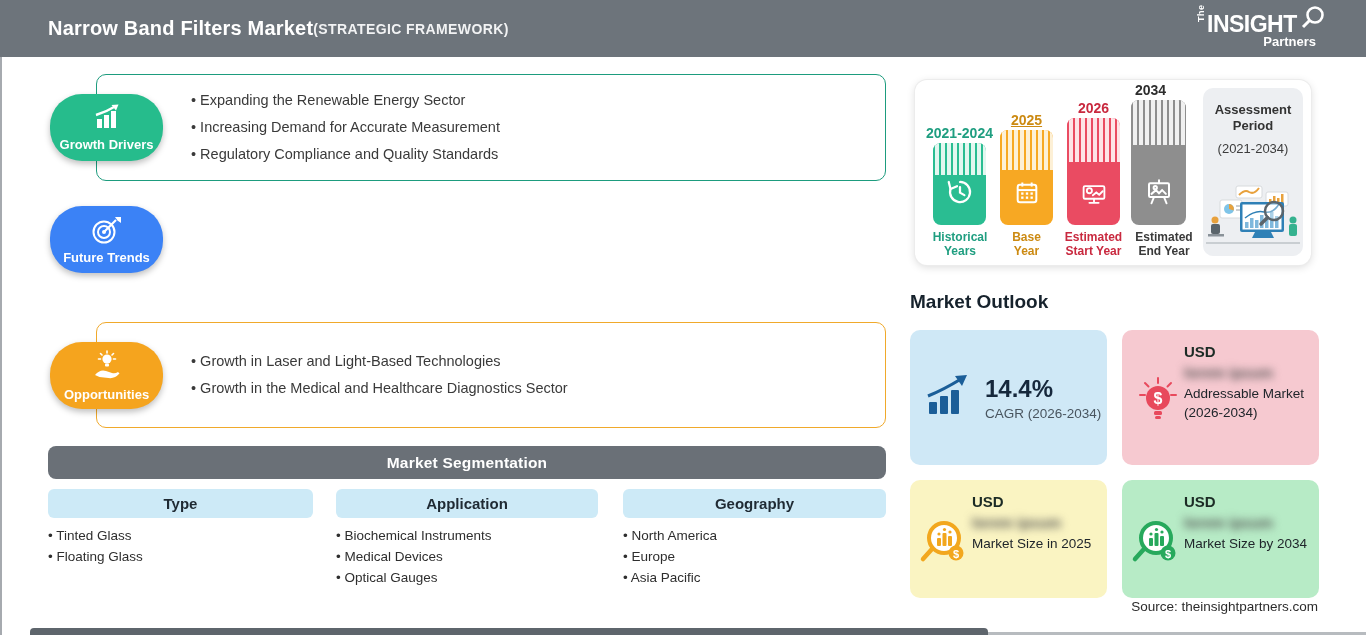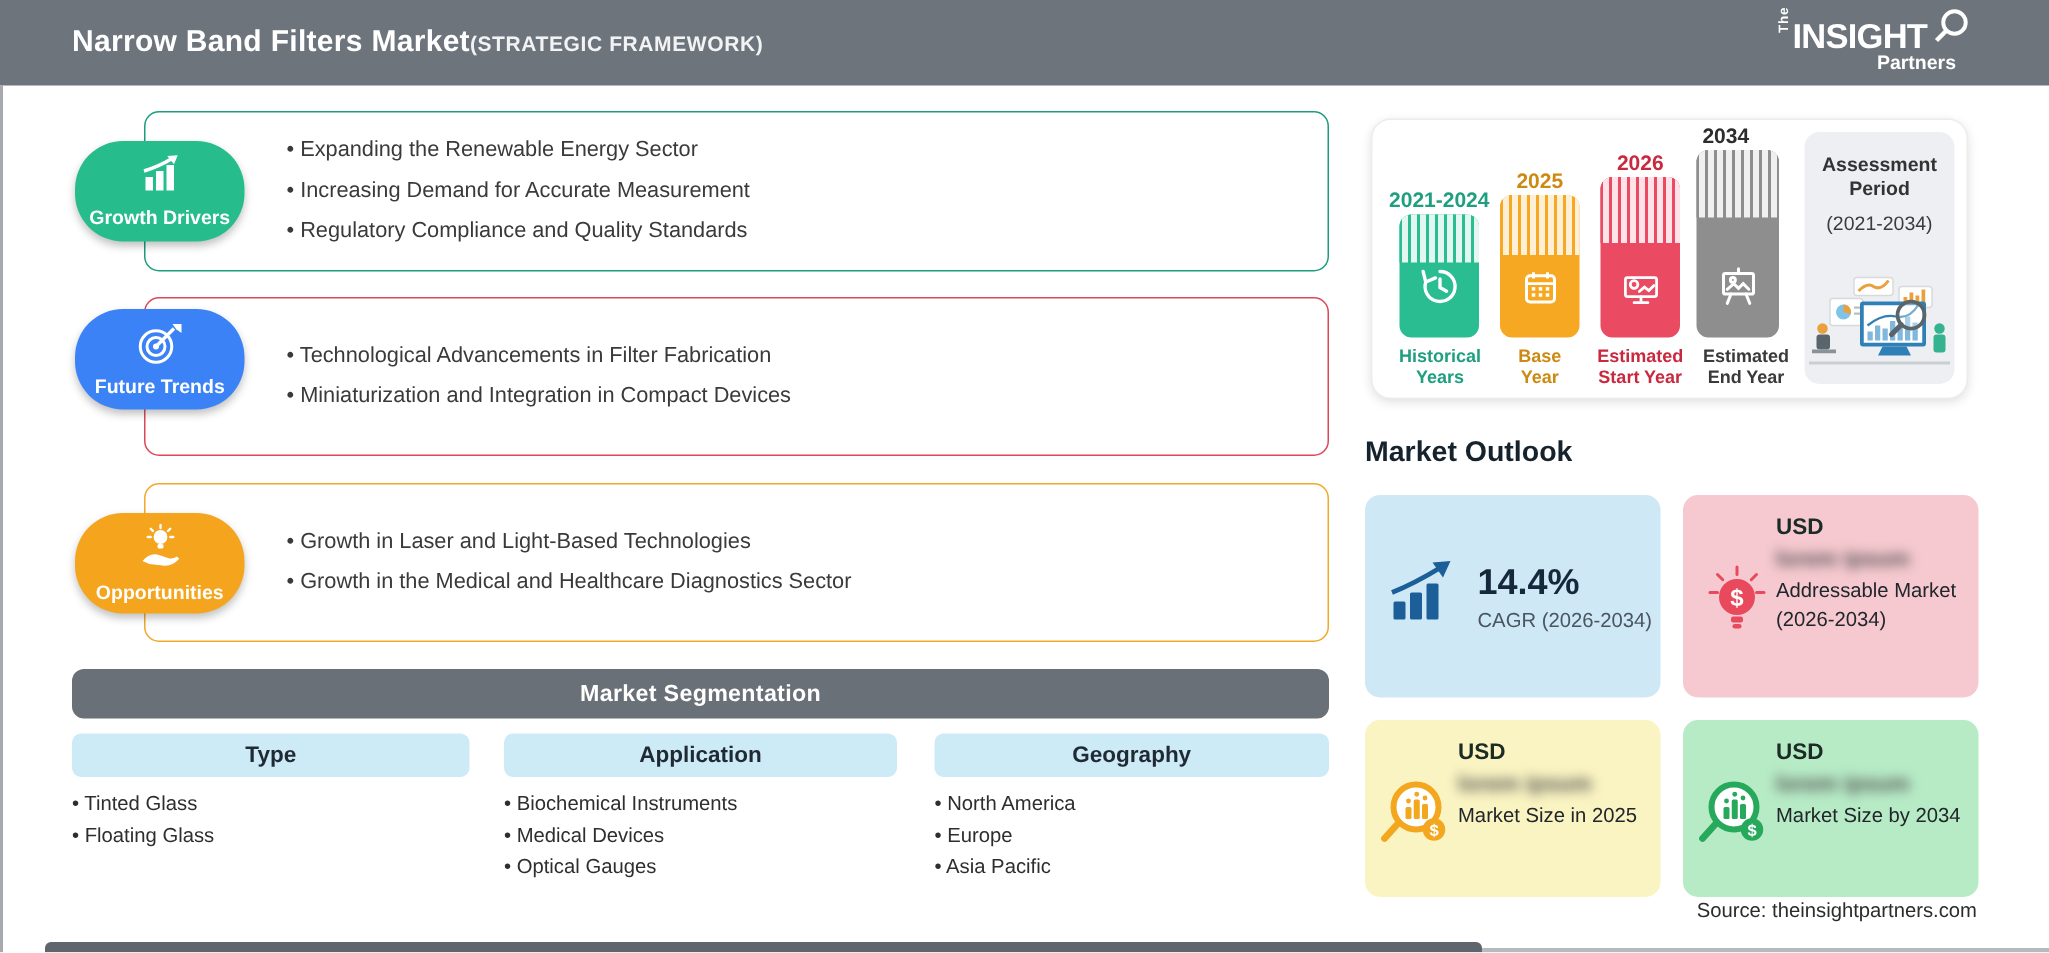--- a/index.html
+++ b/index.html
@@ -4,21 +4,21 @@
 <style>
   * { margin:0; padding:0; box-sizing:border-box; }
   html,body { width:1366px; height:635px; background:#fff; font-family:"Liberation Sans", sans-serif; }
   .page { position:relative; width:1366px; height:635px; background:#fff; overflow:hidden; }
 
   
   .header { position:absolute; top:0; left:0; width:1366px; height:57px; background:#6d747b;
             display:flex; align-items:center; padding:0 56px 0 48px; }
   .header-title { color:#fff; font-size:20px; font-weight:bold; letter-spacing:.2px; }
   .header-subtitle { color:#f2f3f4; font-size:14px; font-weight:bold; letter-spacing:.4px; }
-  .logo { position:absolute; right:56px; top:9px; width:124px; height:42px; color:#fff; }
+  .logo { position:absolute; right:44px; top:9px; width:124px; height:42px; color:#fff; }
   .logo-the { position:absolute; left:0; top:7px; font-size:9px; font-weight:bold; letter-spacing:.5px;
               transform:rotate(-90deg) translate(-6px,-2px); transform-origin:left top; }
   .logo-insight { position:absolute; left:9px; top:2px; font-size:23px; font-weight:bold; letter-spacing:-.5px; }
   .logo-partners { position:absolute; right:6px; top:25px; font-size:13px; font-weight:bold; }
   .logo-glass { position:absolute; right:-4px; top:-4px; }
 
   
   .edge-left { position:absolute; left:0; top:57px; width:2px; height:578px; background:#a6aaaf; }
   .bottom-strip-dark { position:absolute; left:30px; bottom:0; width:958px; height:7px; background:#5e656c; border-radius:4px 4px 0 0; }
   .bottom-strip-light { position:absolute; left:988px; bottom:0; width:378px; height:3px; background:#b7bbbf; }
@@ -62,21 +62,21 @@
   .tbar.b1 { left:18px;  width:53px; top:63px; height:82px;  background:#2abd92; }
   .tbar.b1 .stripes { height:32px; background:repeating-linear-gradient(90deg,#2abd92 0 2px,#e3f7f0 2px 6px); }
   .tbar.b2 { left:85px;  width:53px; top:50px; height:95px;  background:#f7a823; }
   .tbar.b2 .stripes { height:40px; background:repeating-linear-gradient(90deg,#f7a823 0 2px,#fdf0d6 2px 6px); }
   .tbar.b3 { left:152px; width:53px; top:38px; height:107px; background:#ea4b62; }
   .tbar.b3 .stripes { height:44px; background:repeating-linear-gradient(90deg,#ea4b62 0 2px,#fde3e7 2px 6px); }
   .tbar.b4 { left:216px; width:55px; top:20px; height:125px; background:#8e8e8e; }
   .tbar.b4 .stripes { height:45px; background:repeating-linear-gradient(90deg,#8e8e8e 0 2px,#f0f0f0 2px 6px); }
   .tyear { position:absolute; font-weight:bold; font-size:14px; text-align:center; white-space:nowrap; }
   .tyear.y1 { left:-8px; width:105px; top:45px; color:#1f9e80; }
-  .tyear.y2 { left:85px;  width:53px; top:32px; color:#cc8a12; }
+  .tyear.y2 { left:85px;  width:53px; top:32px; color:#cc8a12;text-decoration:underline; }
   .tyear.y3 { left:152px; width:53px; top:20px; color:#c9293f; }
   .tyear.y4 { left:208px; width:55px; top:2px;  color:#2d2d2d; }
   .tlabel { position:absolute; top:150px; font-weight:bold; font-size:12px; text-align:center; line-height:14px; }
   .tlabel.l1 { left:8px;   width:74px; color:#1f9e80; }
   .tlabel.l2 { left:85px;  width:53px; color:#cc8a12; }
   .tlabel.l3 { left:140px; width:77px; color:#c9293f; }
   .tlabel.l4 { left:219px; width:60px; color:#3a3a3a; }
   .assess { position:absolute; left:288px; top:8px; width:100px; height:168px; background:#edeff2;
             border-radius:10px; text-align:center; padding-top:14px; }
   .assess-title { font-size:13px; font-weight:bold; color:#333; line-height:16px; }
@@ -138,24 +138,20 @@
         <rect x="8" y="15" width="5" height="9" fill="#fff"></rect>
         <rect x="15" y="11" width="5" height="13" fill="#fff"></rect>
         <rect x="22" y="7" width="5" height="17" fill="#fff"></rect>
         <path d="M7 11 Q 17 8 26 2.5" stroke="#fff" stroke-width="2.4" fill="none"></path>
         <path d="M22.5 1 L29.5 0.5 L27 6.5 Z" fill="#fff"></path>
       </svg>
     </span>
     <span class="badge-label">Growth Drivers</span>
   </div>
 
-  <div class="sec-box trends">
-    <div class="sec-bullet">Technological Advancements in Filter Fabrication</div>
-    <div class="sec-bullet">Miniaturization and Integration in Compact Devices</div>
-  </div>
   <div class="badge trends">
     <span>
       <svg width="34" height="30" viewBox="0 0 34 30">
         <circle cx="14" cy="17" r="10.5" fill="none" stroke="#fff" stroke-width="2"></circle>
         <circle cx="14" cy="17" r="6" fill="none" stroke="#fff" stroke-width="2"></circle>
         <circle cx="14" cy="17" r="2" fill="#fff"></circle>
         <line x1="14" y1="17" x2="26" y2="5" stroke="#fff" stroke-width="2.2"></line>
         <path d="M25 2 l6 0 0 6 -3.5 -2.5 z" fill="#fff"></path>
       </svg>
     </span>

